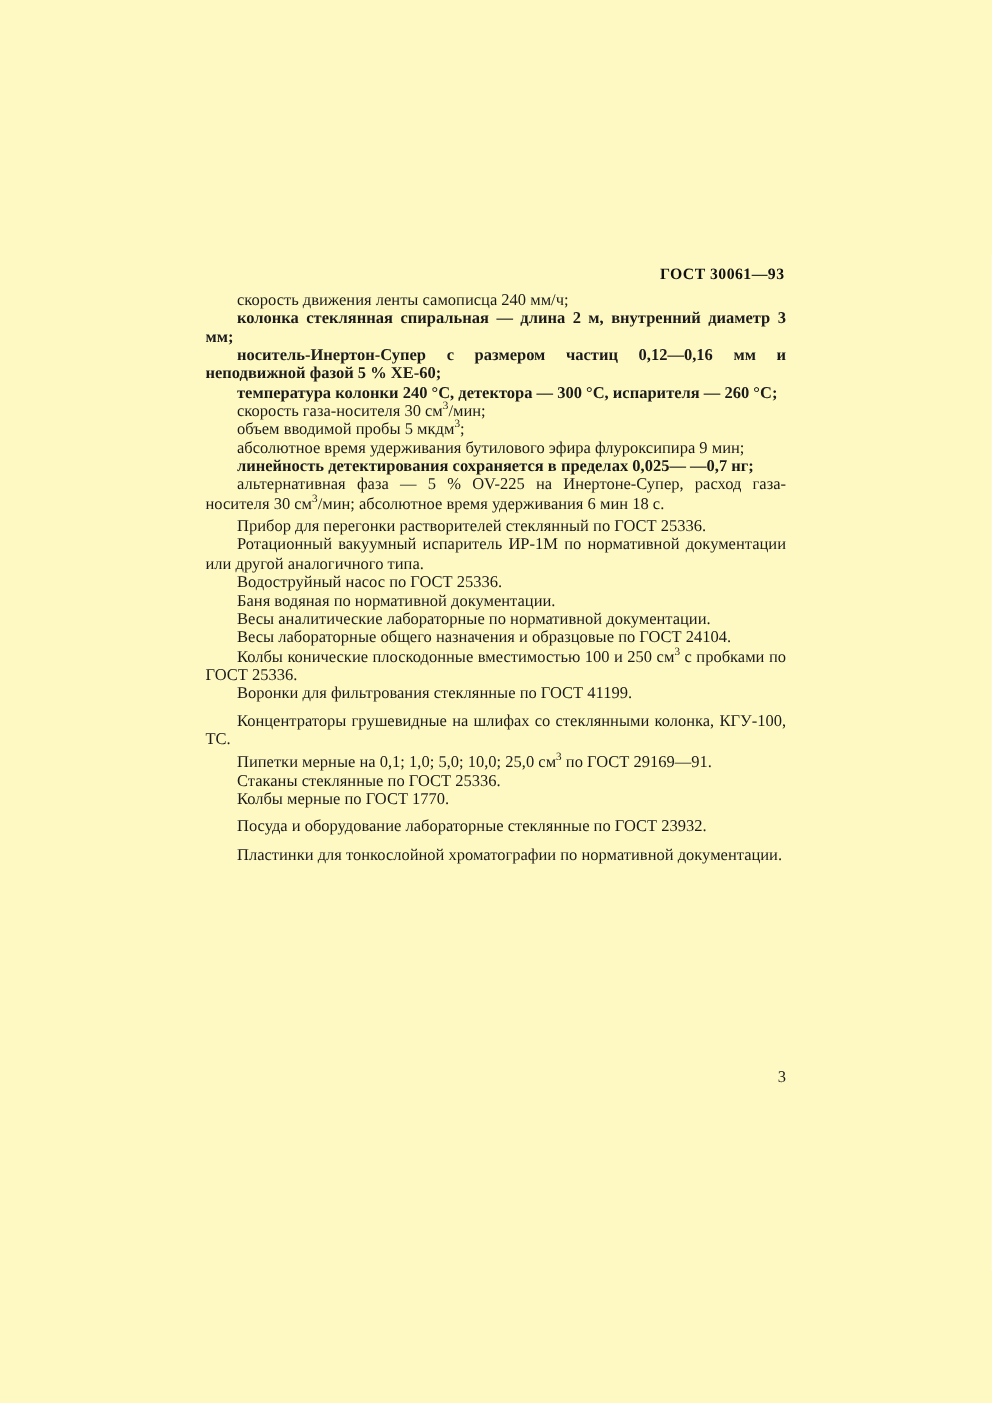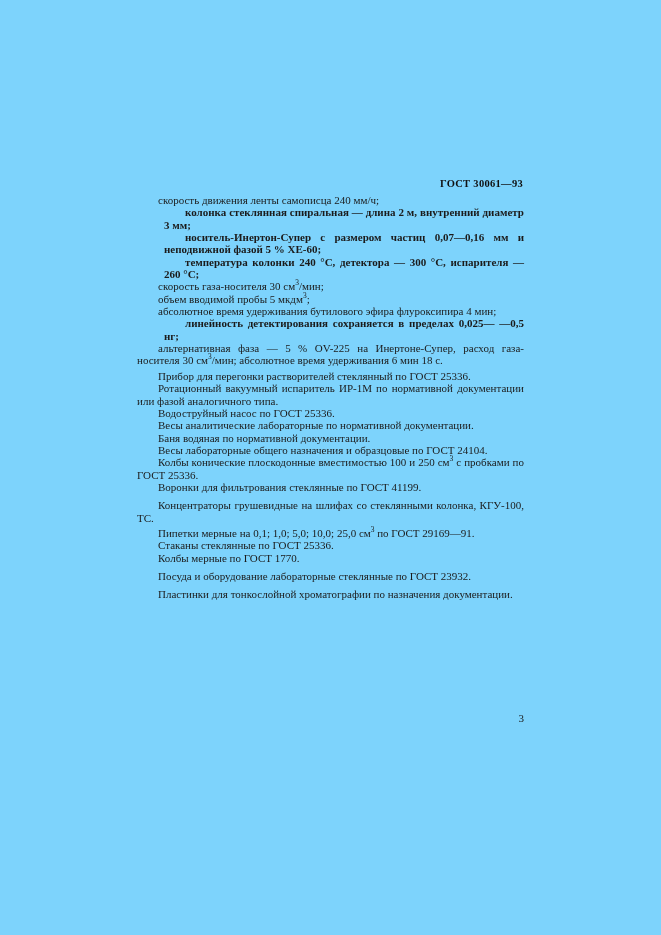--- a/index.html
+++ b/index.html
@@ -15,21 +15,21 @@
     position: relative;
     overflow: hidden;
   }
 
   .page {
     position: absolute;
     left: 0;
     top: 0;
     width: 661px;
     height: 935px;
-    background: #7dd3fc;
+    background: #fef9c3;
   }
 
   
   .doc-header {
     position: absolute;
     left: 137px;
     top: 178px;
     width: 386px;
     text-align: right;
     font-size: 10.5px;
@@ -52,21 +52,20 @@
     line-height: 12.35px;
     text-align: justify;
     text-justify: inter-word;
     text-indent: 21px;
     color: #1b1b1b;
     -webkit-font-smoothing: none;
   }
 
   .para.b {
     font-weight: bold;
-    margin-left: 27px;
   }
 
   
   .gap-sm { margin-top: 3px; }
   .gap-md { margin-top: 6px; }
 
   sup {
     font-size: 0.68em;
     vertical-align: super;
     line-height: 0;
@@ -85,38 +84,38 @@
 </head>
 <body>
 
 <div class="page">
 
   <div class="doc-header">ГОСТ 30061—93</div>
 
   <div class="text-column">
       <p class="para">скорость движения ленты самописца 240 мм/ч;</p>
       <p class="para b">колонка стеклянная спиральная — длина 2 м, внутренний диаметр 3 мм;</p>
-      <p class="para b">носитель-Инертон-Супер с размером частиц 0,07—0,16 мм и неподвижной фазой 5 % ХЕ-60;</p>
+      <p class="para b">носитель-Инертон-Супер с размером частиц 0,12—0,16 мм и неподвижной фазой 5 % ХЕ-60;</p>
       <p class="para b">температура колонки 240 °С, детектора — 300 °С, испарителя — 260 °С;</p>
       <p class="para">скорость газа-носителя 30 см<sup>3</sup>/мин;</p>
       <p class="para">объем вводимой пробы 5 мкдм<sup>3</sup>;</p>
-      <p class="para">абсолютное время удерживания бутилового эфира флуроксипира 4 мин;</p>
-      <p class="para b">линейность детектирования сохраняется в пределах 0,025— —0,5 нг;</p>
+      <p class="para">абсолютное время удерживания бутилового эфира флуроксипира 9 мин;</p>
+      <p class="para b">линейность детектирования сохраняется в пределах 0,025— —0,7 нг;</p>
       <p class="para">альтернативная фаза — 5 % OV-225 на Инертоне-Супер, расход газа-носителя 30 см<sup>3</sup>/мин; абсолютное время удерживания 6 мин 18 с.</p>
       <p class="para gap-sm">Прибор для перегонки растворителей стеклянный по ГОСТ 25336.</p>
-      <p class="para">Ротационный вакуумный испаритель ИР-1М по нормативной документации или фазой аналогичного типа.</p>
+      <p class="para">Ротационный вакуумный испаритель ИР-1М по нормативной документации или другой аналогичного типа.</p>
       <p class="para">Водоструйный насос по ГОСТ 25336.</p>
+      <p class="para">Баня водяная по нормативной документации.</p>
       <p class="para">Весы аналитические лабораторные по нормативной документации.</p>
-      <p class="para">Баня водяная по нормативной документации.</p>
       <p class="para">Весы лабораторные общего назначения и образцовые по ГОСТ 24104.</p>
       <p class="para">Колбы конические плоскодонные вместимостью 100 и 250 см<sup>3</sup> с пробками по ГОСТ 25336.</p>
       <p class="para">Воронки для фильтрования стеклянные по ГОСТ 41199.</p>
       <p class="para gap-md">Концентраторы грушевидные на шлифах со стеклянными колонка, КГУ-100, ТС.</p>
       <p class="para gap-sm">Пипетки мерные на 0,1; 1,0; 5,0; 10,0; 25,0 см<sup>3</sup> по ГОСТ 29169—91.</p>
       <p class="para">Стаканы стеклянные по ГОСТ 25336.</p>
       <p class="para">Колбы мерные по ГОСТ 1770.</p>
       <p class="para gap-md">Посуда и оборудование лабораторные стеклянные по ГОСТ 23932.</p>
-      <p class="para gap-md">Пластинки для тонкослойной хроматографии по назначения документации.</p>
+      <p class="para gap-md">Пластинки для тонкослойной хроматографии по нормативной документации.</p>
     </div>
 
   <div class="page-number">3</div>
 
 </div>
 
 </body></html>

